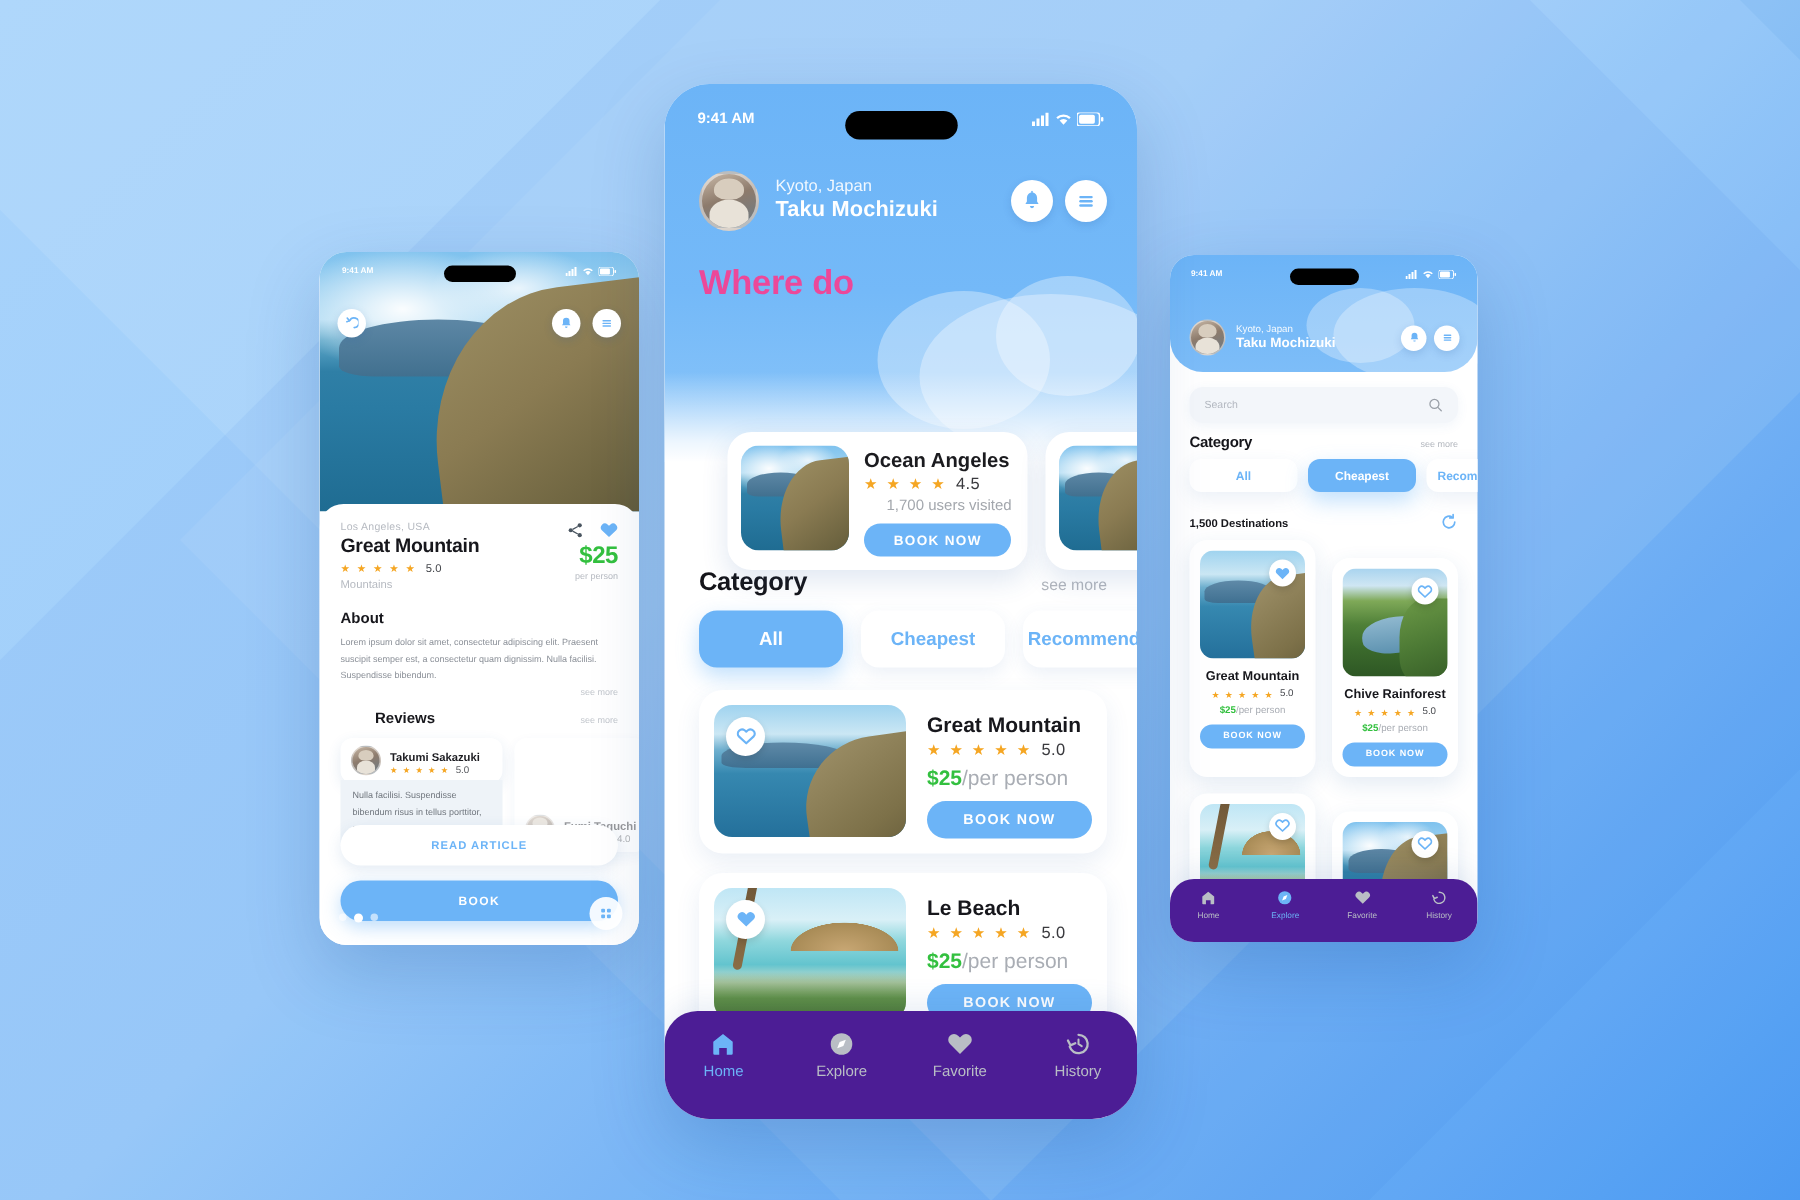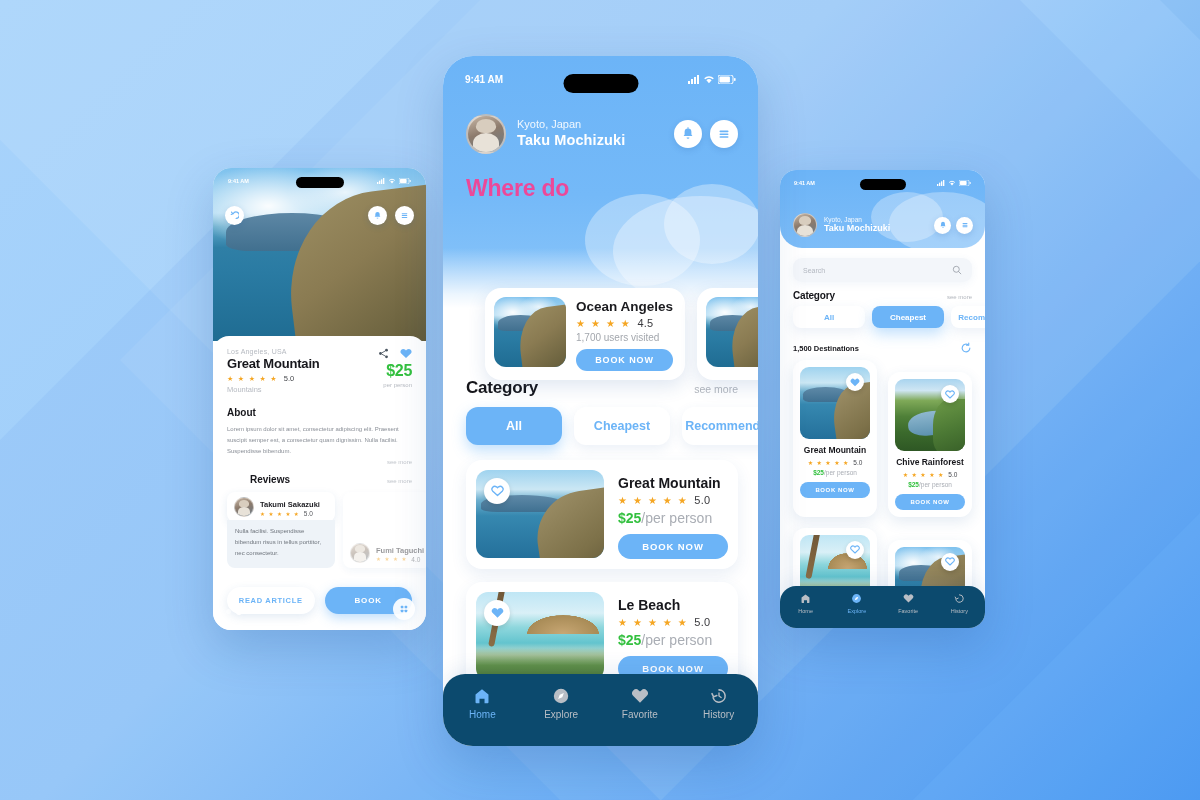--- a/index.html
+++ b/index.html
@@ -144,21 +144,21 @@
     background: #fff; border-radius: 16px; padding: 9px;
     display: flex; gap: 10px; flex: none; width: 200px;
     box-shadow: 0 7px 18px rgba(45,95,165,0.14);
   }
   .feat-thumb { width: 72px; height: 70px; border-radius: 12px; flex: none; overflow: hidden; }
   .feat-body { padding-top: 2px; min-width: 0; }
   .feat-title { font-size: 13.5px; font-weight: 700; color: #1b1b1f; white-space: nowrap; }
   .stars { color: #f5a623; font-size: 10px; letter-spacing: 1.6px; }
   .rate-row { display: flex; align-items: center; gap: 6px; margin-top: 3px; }
   .rate-num { font-size: 11px; color: #3a3a3e; font-weight: 500; letter-spacing: .2px; }
-  .feat-sub { font-size: 10px; color: #a3a7ad; margin-top: 3px; }
+  .feat-sub { font-size: 10px; color: #a3a7ad; margin-top: 3px; margin-left: 15px; }
   .btn-book {
     margin-top: 6px; background: #6cb4f7; color: #fff;
     border: none; border-radius: 100px; width: 100%;
     font-size: 9px; font-weight: 700; letter-spacing: .9px;
     padding: 6px 0; cursor: pointer; font-family: inherit;
   }
 
   
   .sec-head {
     position: absolute; left: 23px; right: 20px;
@@ -199,21 +199,21 @@
   .lc-body { padding-top: 5px; flex: 1; min-width: 0; }
   .lc-title { font-size: 14px; font-weight: 700; color: #17171c; }
   .price-row { margin-top: 4px; font-size: 14px; }
   .price { color: #33c03f; font-weight: 700; }
   .price-unit { color: #a9adb4; }
   .lc-body .btn-book { margin-top: 8px; padding: 7px 0; font-size: 9.5px; }
 
   
   .tabbar {
     position: absolute; left: 0; right: 0; bottom: 0;
-    background: #0c4a6e; display: flex; z-index: 30;
+    background: #4c1d95; display: flex; z-index: 30;
     border-radius: 22px 22px 0 0;
     box-shadow: 0 -6px 18px rgba(50,100,170,0.10);
   }
   .tab {
     flex: 1; display: flex; flex-direction: column; align-items: center; gap: 4px;
     cursor: pointer; color: #b9bec5;
   }
   .tab.active { color: #6cb4f7; }
   .tab-label { font-size: 9.5px; }
   #phone-main .tabbar { height: 72px; padding-top: 13px; }
@@ -267,21 +267,21 @@
   .rev-name { font-size: 7.5px; font-weight: 700; color: #1c1c21; white-space: nowrap; }
   .rev-stars { color: #f5a623; font-size: 5.5px; letter-spacing: 1px; }
   .rev-rate { font-size: 6.5px; color: #56585d; }
   .rev-text {
     background: #eef3f8; border-radius: 0 0 8px 8px; padding: 6px 8px 8px;
     font-size: 6px; color: #6f757d; line-height: 1.85; width: 108px; margin-top: -2px;
   }
 
   .lp-footer {
     position: absolute; left: 14px; right: 14px; bottom: 16px;
-    display: flex; gap: 10px;
+    display: flex; gap: 10px; flex-direction: column;
   }
   .btn-outline {
     flex: 1; background: #fff; color: #6cb4f7; border: none; border-radius: 100px;
     font-size: 7.5px; font-weight: 700; letter-spacing: .7px; padding: 9px 0;
     box-shadow: 0 3px 10px rgba(60,110,180,0.14); cursor: pointer; font-family: inherit;
   }
   .btn-solid {
     flex: 1; background: #6cb4f7; color: #fff; border: none; border-radius: 100px;
     font-size: 8px; font-weight: 700; letter-spacing: .9px; padding: 9px 0;
     box-shadow: 0 4px 12px rgba(108,180,247,0.45); cursor: pointer; font-family: inherit;

